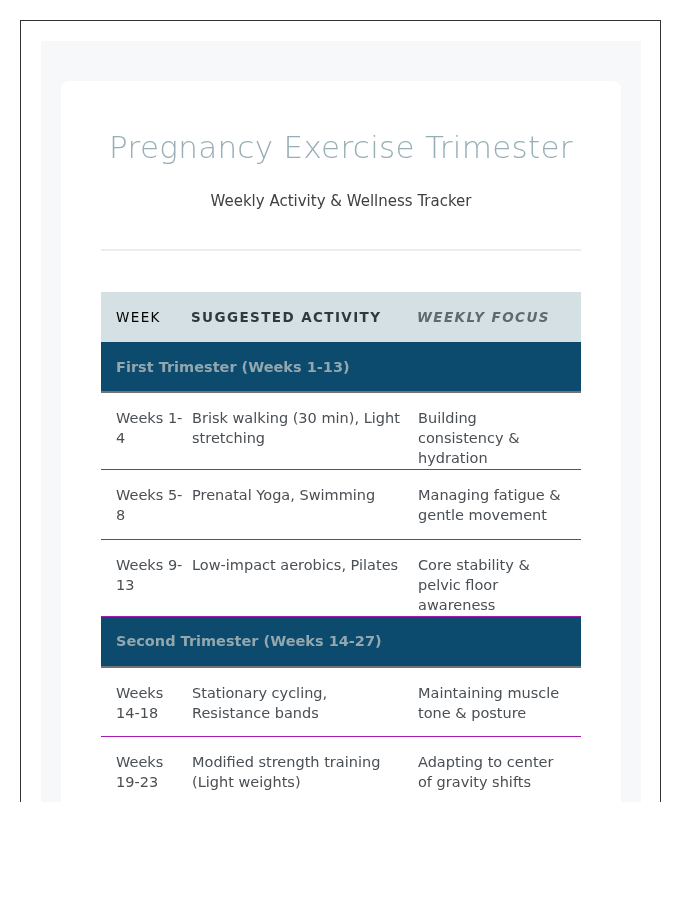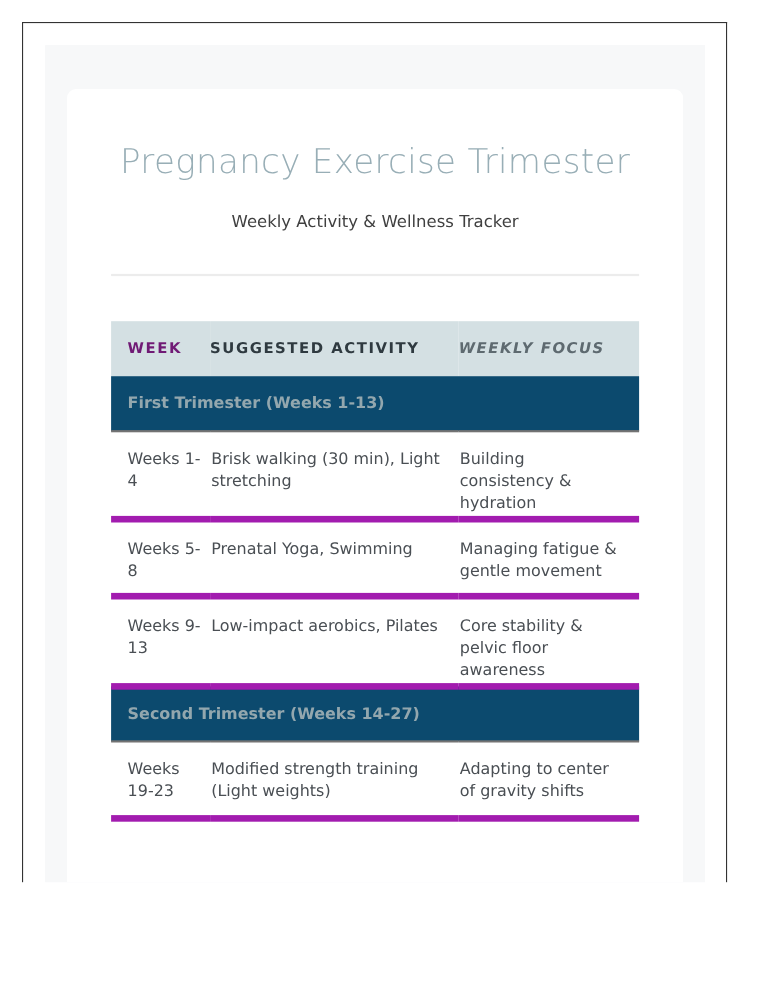--- a/index.html
+++ b/index.html
@@ -15,27 +15,27 @@
     .title { position: absolute; left: 0; top: 48px; width: 560px; text-align: center;
              font-family: "DejaVu Sans", sans-serif; font-weight: 200;
              font-size: 31px; color: #98aeb6; letter-spacing: 0.3px; }
     .subtitle { position: absolute; left: 0; top: 111px; width: 560px; text-align: center;
                 font-size: 15px; color: #404040; }
     .divider { position: absolute; left: 40px; top: 168px; width: 480px; height: 2px;
                background: #ececec; }
     table { position: absolute; left: 40px; top: 211px; width: 480px;
             border-collapse: collapse; font-size: 14.5px; color: #4a4f54; }
     thead tr { background: #d4e0e3; height: 50px; }
-    th { text-align: left; font-size: 13.5px; letter-spacing: 1.4px; font-weight: bold;
-         color: #701a75; padding: 0 0 0 15px; vertical-align: middle; }
+    th { text-align: left; font-size: 13.5px; letter-spacing: 1.4px; font-weight: normal;
+         color: #000000; padding: 0 0 0 15px; vertical-align: middle; }
     th.act { font-weight: bold; color: #2f3a40; padding-left: 0; }
     th.focus { font-weight: bold; font-style: italic; color: #5e6a70; padding-left: 0; }
     tr.section { background: #0c4a6e; height: 50px; border-bottom: 2px solid #737373; }
     tr.section td { font-weight: bold; color: #93a7ae; font-size: 14.5px; padding-left: 15px; }
-    tr.row { height: 70px; border-bottom: 6px solid #a21caf; }
+    tr.row { height: 70px; border-bottom: 1px solid #a21caf; }
     tr.row td { vertical-align: top; padding-top: 15px; line-height: 20px; }
     td.wk { width: 74px; padding-left: 15px; }
     td.act { width: 215px; padding-right: 10px; }
     td.focus { padding-right: 15px; }
   </style>
 </head>
 <body>
 
 <div class="frame">
   <div class="page-bg">
@@ -68,20 +68,25 @@
           </tr>
           <tr class="row">
             <td class="wk">Weeks 9-13</td>
             <td class="act">Low-impact aerobics, Pilates</td>
             <td class="focus">Core stability &amp; pelvic floor awareness</td>
           </tr>
           <tr class="section">
             <td colspan="3">Second Trimester (Weeks 14-27)</td>
           </tr>
           <tr class="row">
+            <td class="wk">Weeks 14-18</td>
+            <td class="act">Stationary cycling, Resistance bands</td>
+            <td class="focus">Maintaining muscle tone &amp; posture</td>
+          </tr>
+          <tr class="row">
             <td class="wk">Weeks 19-23</td>
             <td class="act">Modified strength training (Light weights)</td>
             <td class="focus">Adapting to center of gravity shifts</td>
           </tr>
         </tbody>
       </table>
     </div>
   </div>
 </div>
 

